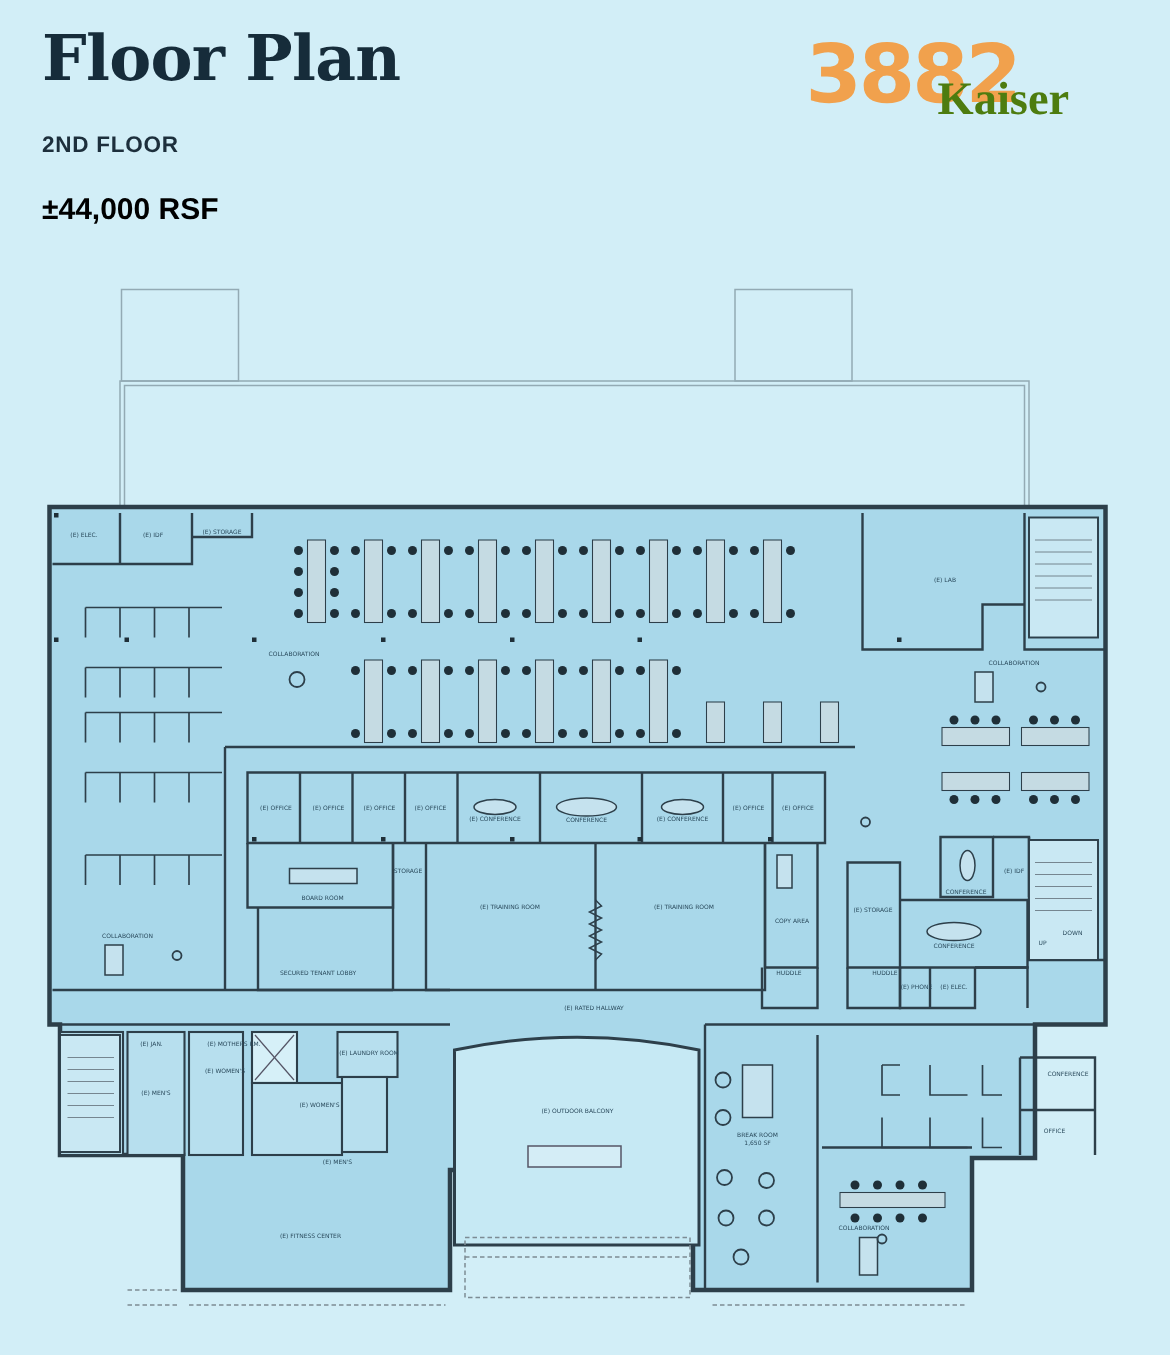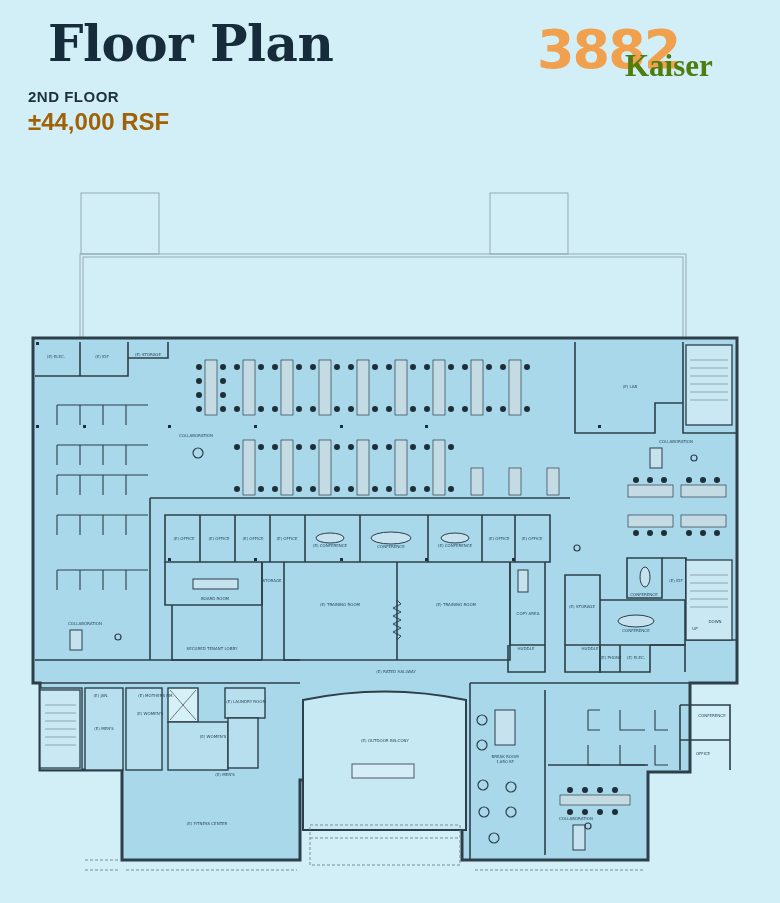--- a/index.html
+++ b/index.html
@@ -1,19 +1,19 @@
 <!DOCTYPE html>
 <html><head>
 <meta charset="utf-8">
 <style>
   html, body { margin:0; padding:0; }
   body { width:780px; height:903px; background:#d2eef7; position:relative; overflow:hidden; font-family:"Liberation Sans", sans-serif; }
-  .title { position:absolute; left:28px; top:14px; font-family:"DejaVu Serif", serif; font-weight:bold; font-size:50px; color:#162c3a; letter-spacing:-0.5px;margin-left:20px; }
+  .title { position:absolute; left:28px; top:14px; font-family:"DejaVu Serif", serif; font-weight:bold; font-size:42px; color:#162c3a; letter-spacing:-0.5px; }
   .floor { position:absolute; left:28px; top:88px; font-size:15px; color:#1d2f3c; letter-spacing:0.5px;font-weight:bold; }
-  .rsf { position:absolute; left:28px; top:108px; font-size:24px; font-weight:bold; color:#a16207; }
+  .rsf { position:absolute; left:28px; top:129px; font-size:20px; font-weight:bold; color:#000000; }
   .logo { position:absolute; left:537px; top:18px; width:220px; height:70px; }
   .logo-num { position:absolute; left:0; top:0; font-size:54px; font-weight:bold; color:#f1a14d; letter-spacing:-2px; font-family:"DejaVu Sans", sans-serif; }
   .logo-name { position:absolute; left:88px; top:30px; font-family:Liberation Serif, serif; font-weight:bold; font-size:31px; color:#4d7c0f; }
   .plan { position:absolute; left:0; top:0; width:780px; height:903px; }
   .lbl { font-family:"DejaVu Sans", sans-serif; font-size:4px; fill:#2a4a5c; text-anchor:middle; }
 </style>
 </head>
 <body>
 
 <div class="title">Floor Plan</div>

